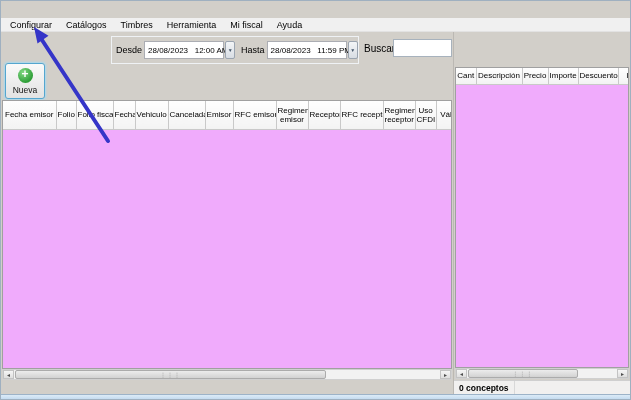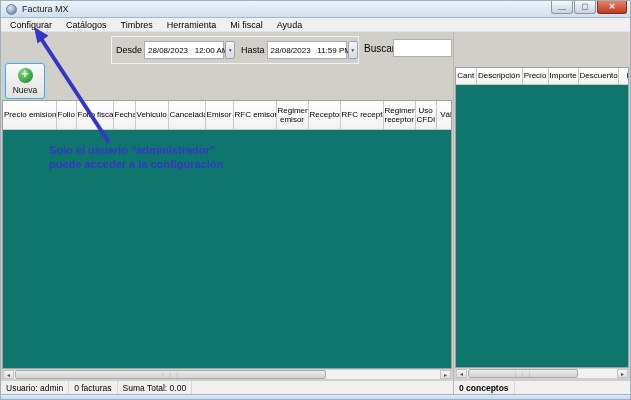--- a/index.html
+++ b/index.html
@@ -48,21 +48,21 @@
     display:flex;align-items:center;padding-left:3px;white-space:pre;color:#000;}
   .drop-btn{width:14px;height:18px;margin-left:1px;border:1px solid #9aa4b0;border-radius:2px;
     background:linear-gradient(#f3f5f7,#d8dde4);display:flex;align-items:center;justify-content:center;
     font-size:5px;color:#44566a;}
   .spacer{width:8px;}
   .buscar-label{position:absolute;left:363px;top:42px;font-size:10px;color:#000;}
   .buscar-input{position:absolute;left:392px;top:38px;width:59px;height:18px;border:1px solid #a7b2bd;
     font-size:9px;padding:0 2px;font-family:"Liberation Sans",sans-serif;background:#fff;}
 
   
-  .grid{position:absolute;background:#0f766e;border:1px solid #a0a0a0;overflow:hidden;}
+  .grid{position:absolute;background:#f0abfc;border:1px solid #a0a0a0;overflow:hidden;}
   .grid-left{left:1px;top:99px;width:450px;height:269px;}
   .grid-right{left:454px;top:66px;width:174px;height:301px;}
   table{border-collapse:collapse;table-layout:fixed;}
   .grid-left table{width:453px;}
   .grid-right table{width:192px;}
   th{font-size:8px;font-weight:normal;line-height:9px;color:#000;text-align:center;vertical-align:middle;
     background:linear-gradient(#fefefe,#f3f3f3);border-right:1px solid #c9c9c9;border-bottom:1px solid #c9c9c9;
     padding:0 1px;overflow:hidden;white-space:nowrap;}
   th.wrap{white-space:normal;}
   .grid-left th{height:28px;}
@@ -94,35 +94,20 @@
   
   .annotation-layer{position:absolute;left:0;top:0;width:631px;height:400px;pointer-events:none;z-index:50;}
   .annotation-text{position:absolute;left:48px;top:142px;font-size:11px;font-weight:bold;
     color:var(--annotation-blue);line-height:14px;z-index:51;}
 </style>
 </head>
 <body>
 
 <div class="window">
 
-  <div class="titlebar">
-    <span class="app-icon"></span>
-    <span class="title-text">Factura MX</span>
-    <div class="win-controls">
-      <div class="win-btn min">
-          <span>—</span>
-        </div>
-      <div class="win-btn max">
-          <span>▢</span>
-        </div>
-      <div class="win-btn close">
-          <span>✕</span>
-        </div>
-    </div>
-  </div>
 
   <div class="menubar">
     <span class="menu-item">Configurar</span>
     <span class="menu-item">Catálogos</span>
     <span class="menu-item">Timbres</span>
     <span class="menu-item">Herramienta</span>
     <span class="menu-item">Mi fiscal</span>
     <span class="menu-item">Ayuda</span>
   </div>
 
@@ -162,21 +147,21 @@
           <col style="width:43px">
         <col style="width:32px">
           <col style="width:32px">
           <col style="width:43px">
           <col style="width:32px">
         <col style="width:21px">
           <col style="width:20px">
       </colgroup>
       <tbody>
           <tr>
-        <th>Precio emision</th>
+        <th>Fecha emisor</th>
         <th>Folio</th>
         <th>Folio fiscal</th>
         <th>Fecha</th>
         <th>Vehiculo</th>
         <th>Cancelada</th>
         <th>Emisor</th>
         <th>RFC emisor</th>
         <th class="wrap">Regimen emisor</th>
         <th>Receptor</th>
         <th>RFC receptor</th>
@@ -219,35 +204,26 @@
     <div class="hs-arrow">▸</div>
   </div>
   <div class="hscroll hs-right">
     <div class="hs-arrow">◂</div>
     <div class="hs-track">
       <div class="hs-thumb">⋮⋮⋮</div>
     </div>
     <div class="hs-arrow">▸</div>
   </div>
 
-  <div class="statusbar sb-left">
-    <span class="sb-section">Usuario: admin</span>
-    <span class="sb-section">0 facturas</span>
-    <span class="sb-section">Suma Total: 0.00</span>
-  </div>
   <div class="statusbar sb-right">
     <span class="sb-section">0 conceptos</span>
   </div>
 
   <div class="divider"></div>
   <div class="right-band"></div>
   <div class="bottom-band"></div>
 
   <svg class="annotation-layer" viewBox="0 0 631 400">
     <line x1="107" y1="140" x2="41" y2="39" stroke="var(--annotation-blue)" stroke-width="4" stroke-linecap="round"></line>
     <polygon points="33,26 47.5,34.8 36.5,42.5" fill="var(--annotation-blue)"></polygon>
   </svg>
-  <div class="annotation-text">
-    <div>Solo el usuario “administrador”</div>
-    <div>puede acceder a la configuración</div>
-  </div>
 
 </div>
 
 </body></html>

